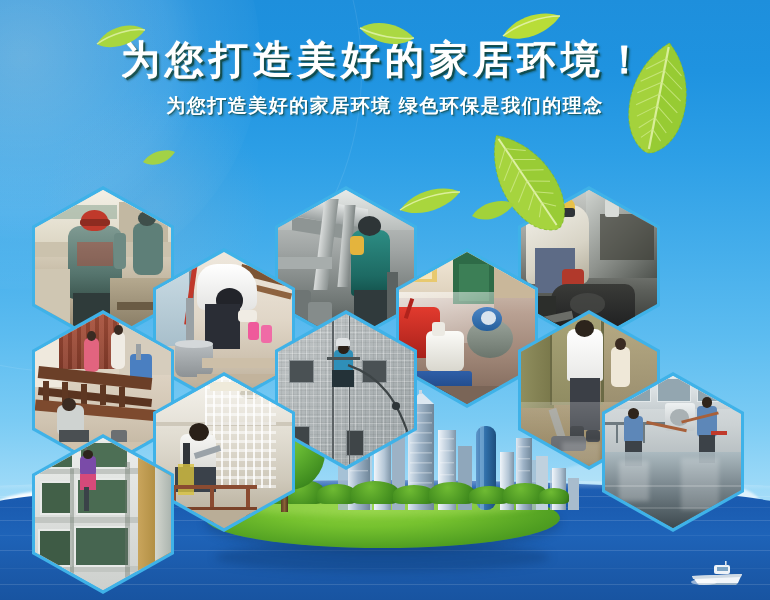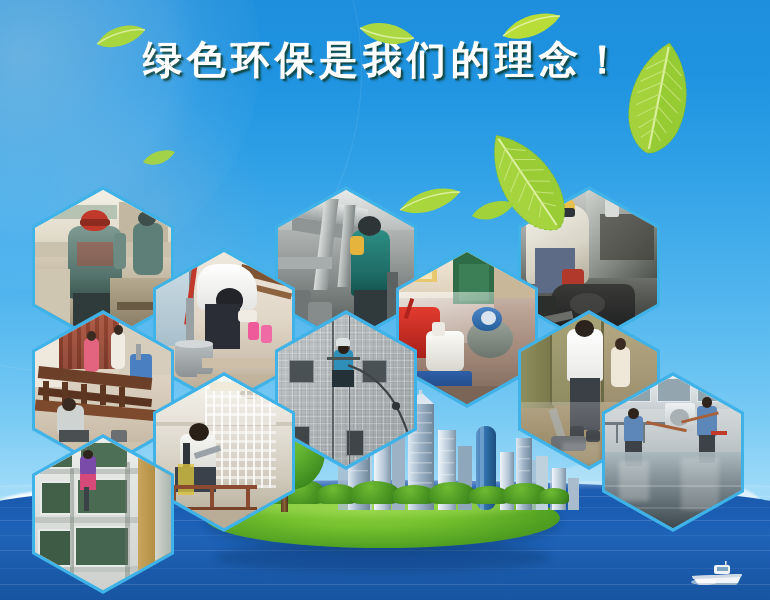--- a/index.html
+++ b/index.html
@@ -123,21 +123,22 @@
 <body>
 
 <div id="stage">
 
   <div class="halo" id="halo3"></div>
   <div class="halo" id="halo1"></div>
   <div class="halo" id="halo2"></div>
   <div class="halo" id="halo4"></div>
 
   <div id="headings">
-    <h1 id="title">绿色环保是我们的理念！</h1>
+    <h1 id="title">为您打造美好的家居环境！</h1>
+    <p id="subtitle">为您打造美好的家居环境 绿色环保是我们的理念</p>
   </div>
 
   <svg class="leaf" style="left:616px;top:38px;" width="86" height="118" viewBox="0 0 86 118">
     <g transform="rotate(11 43 59)">
       <path d="M43 4 C66 24 76 58 68 88 C62 108 48 116 43 116 C38 116 24 108 18 88 C10 58 20 24 43 4 Z" fill="#a4d23c"></path>
       <path d="M43 4 C66 24 76 58 68 88 C62 108 48 116 43 116 Z" fill="#8cc42c" opacity=".55"></path>
       <path d="M43 8 L43 112" stroke="#d9ee9a" stroke-width="2.2" fill="none"></path>
       <g stroke="#cbe884" stroke-width="1" fill="none" opacity=".85">
         <path d="M43 20 L25 34"></path>
           <path d="M43 20 L61 34"></path>

